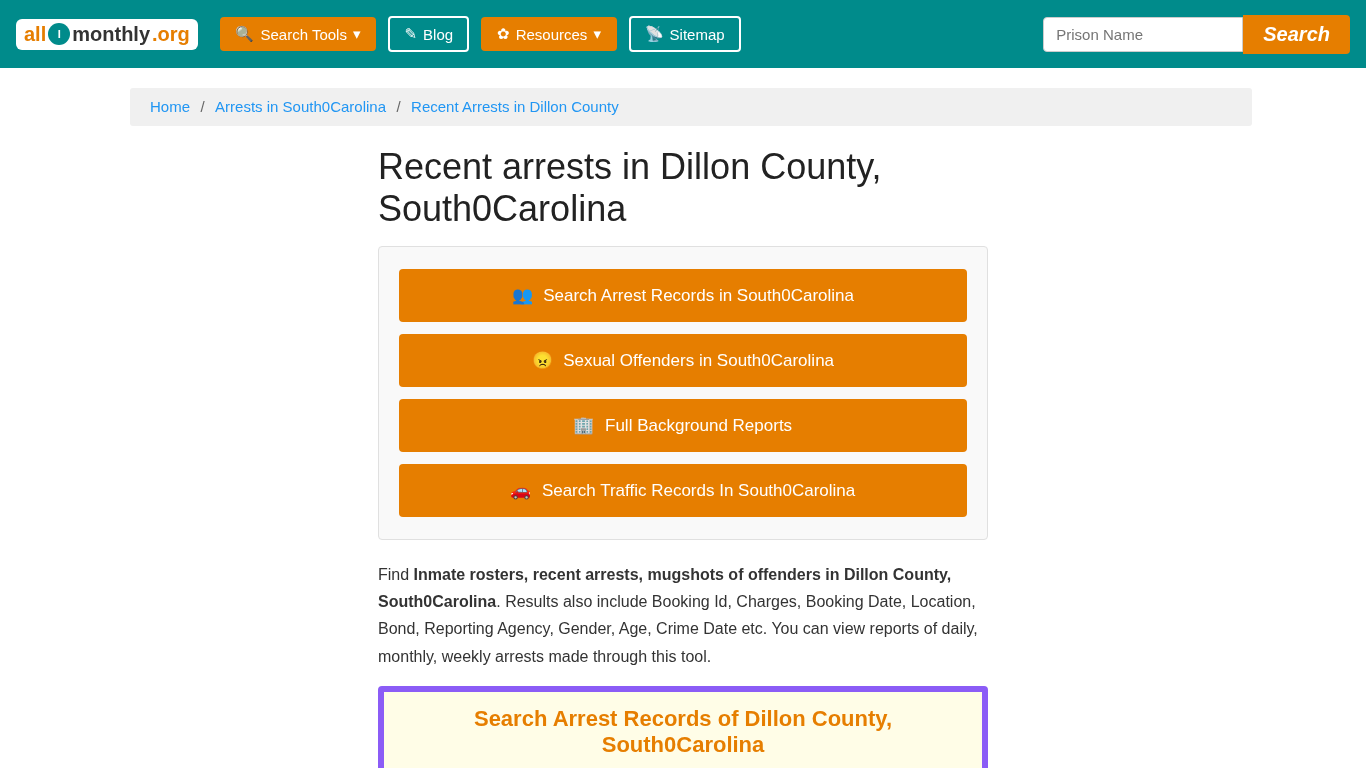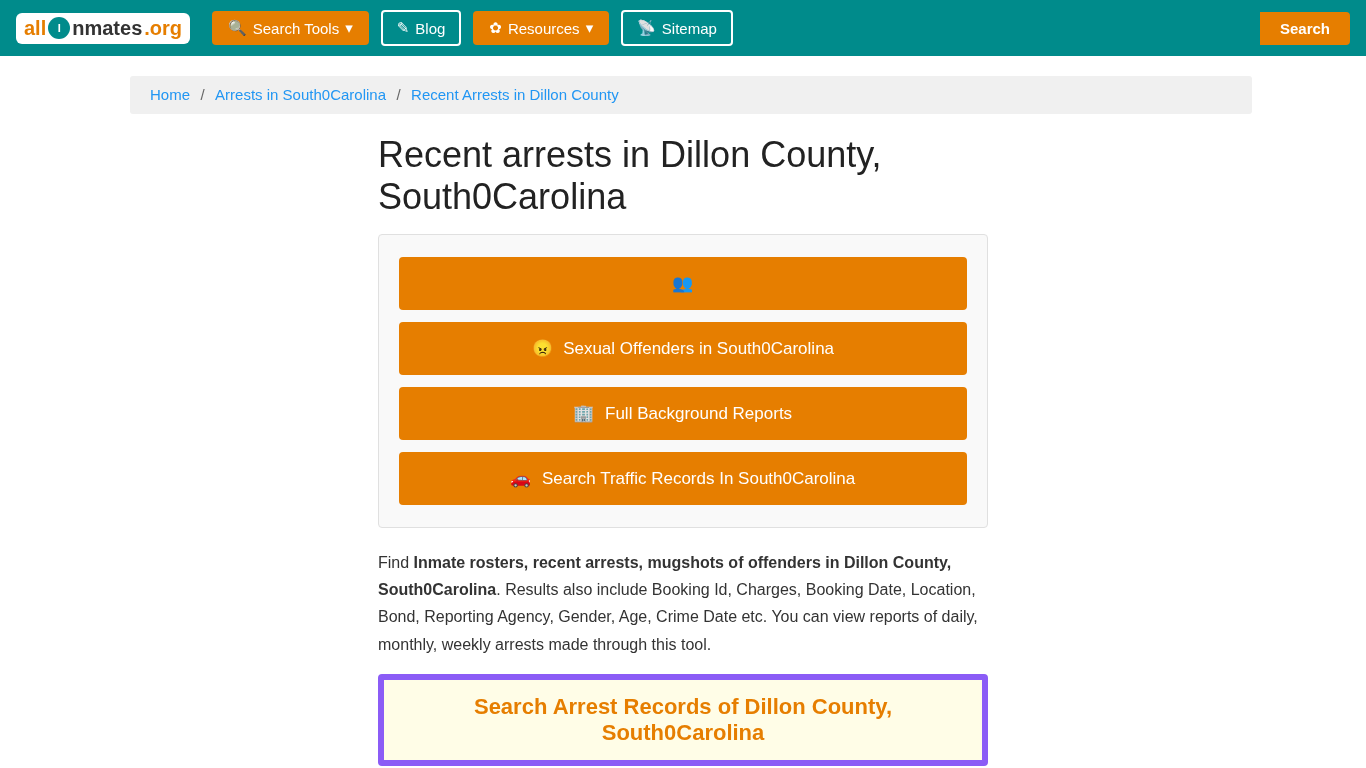--- a/index.html
+++ b/index.html
@@ -4,21 +4,21 @@
   <style>
     * { margin: 0; padding: 0; box-sizing: border-box; }
     body { font-family: Arial, sans-serif; background: #fff; font-size: 16px; color: #333; }
 
     
     .navbar {
       background-color: #008B8B;
       display: flex;
       align-items: center;
       padding: 0 16px;
-      height: 56px;
+      height: 68px;
       gap: 12px;
     }
     .logo-wrap {
       display: flex;
       align-items: center;
       margin-right: 10px;
     }
     .logo-box {
       background: #fff;
       border-radius: 6px;
@@ -83,23 +83,24 @@
       width: 200px;
       outline: none;
       color: #999;
     }
     .search-btn {
       background: #e67e00;
       color: #fff;
       border: none;
       border-radius: 0 4px 4px 0;
       padding: 8px 20px;
-      font-size: 15px;
-      font-weight: bold;
-      cursor: pointer;
+      font-size: 20px;
+      font-weight: bold;
+      cursor: pointer;
+      font-style: italic;
     }
 
     
     .breadcrumb-wrap {
       background: #f0f0f0;
       padding: 10px 20px;
       margin: 20px 114px 0 130px;
       border-radius: 3px;
     }
     .breadcrumb-wrap a {
@@ -185,21 +186,21 @@
     }
   </style>
 </head>
 <body>
 
 <nav class="navbar">
   <div class="logo-wrap">
     <div class="logo-box">
       <span class="logo-all">all</span>
       <span class="logo-dot">I</span>
-      <span class="logo-inmates">nmates</span>
+      <span class="logo-inmates">monthly</span>
       <span class="logo-org">.org</span>
     </div>
   </div>
 
   <button class="nav-btn">
     <span>🔍</span>
     <span>Search Tools</span>
     <span>▾</span>
   </button>
 
@@ -215,40 +216,42 @@
   </button>
 
   <button class="nav-btn-flat">
     <span>📡</span>
     <span>Sitemap</span>
   </button>
 
   <div class="nav-spacer"></div>
 
   <div style="display:flex;align-items:center;">
+    <input type="text" class="prison-input" placeholder="Prison Name" style="">
     <button class="search-btn">
       <span>Search</span>
     </button>
   </div>
 </nav>
 
 <div class="breadcrumb-wrap">
   <a href="#">Home</a>
   <span class="breadcrumb-sep">/</span>
   <a href="#">Arrests in South0Carolina</a>
   <span class="breadcrumb-sep">/</span>
   <span class="breadcrumb-current">Recent Arrests in Dillon County</span>
 </div>
 
 <div class="main">
   <h1 class="page-title">Recent arrests in Dillon County, South0Carolina</h1>
 
   <div class="card">
     <a href="#" class="orange-btn">
       <span>👥</span>
+      <span>Search Arrest Records in South0Carolina</span>
     </a>
     <a href="#" class="orange-btn">
       <span>😠</span>
       <span>Sexual Offenders in South0Carolina</span>
     </a>
     <a href="#" class="orange-btn">
       <span>🏢</span>
       <span>Full Background Reports</span>
     </a>
     <a href="#" class="orange-btn">

